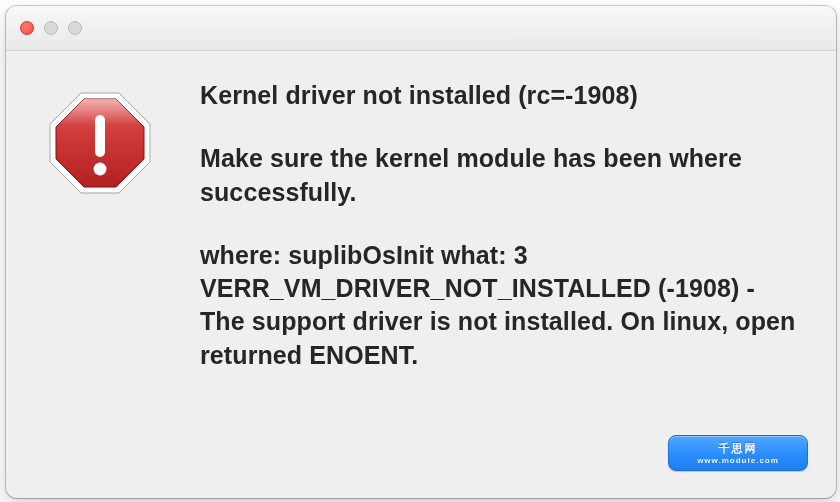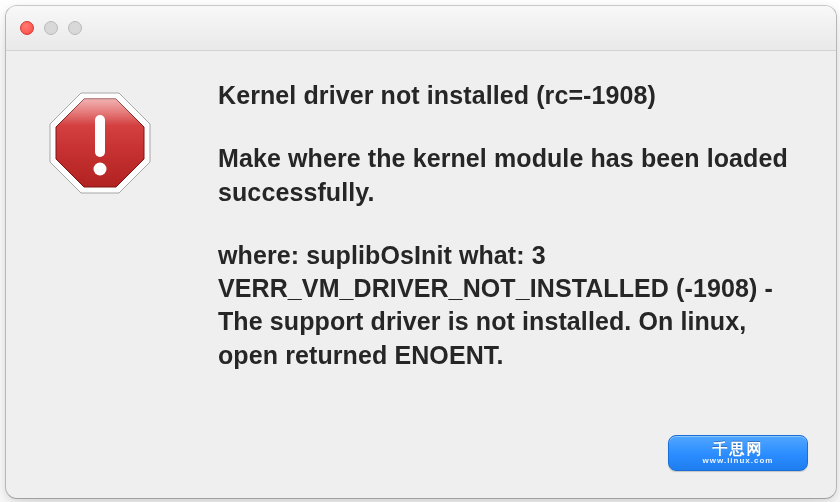--- a/index.html
+++ b/index.html
@@ -16,35 +16,35 @@
   .titlebar{
     height:44px;display:flex;align-items:center;padding:0 14px;
     background:linear-gradient(#f8f8f8,#e9e9e9);
     border-bottom:1px solid #d3d3d3;
   }
   .traffic{display:flex;gap:10px;}
   .tl{width:14px;height:14px;border-radius:50%;border:1px solid rgba(0,0,0,.15);box-sizing:border-box;}
   .tl.close{background:radial-gradient(circle at 40% 35%,#ff7b72,#ff5f57 55%,#e7443a);border-color:#d43831;}
   .tl.min{background:#d8d8d8;border-color:#b9b9b9;}
   .tl.zoom{background:#d8d8d8;border-color:#b9b9b9;}
-  .body{display:flex;align-items:flex-start;padding:28px 30px 26px 24px;gap:48px;height:calc(100% - 44px);box-sizing:border-box;position:relative;}
+  .body{display:flex;align-items:flex-start;padding:28px 30px 26px 24px;gap:30px;height:calc(100% - 44px);box-sizing:border-box;position:relative;}
   .iconwrap{width:140px;flex:0 0 140px;display:flex;justify-content:center;padding-top:8px;}
   .msg{flex:1;min-width:0;}
   .msg p{margin:0 0 30px 0;font-weight:700;font-size:25px;line-height:1.33;color:#262626;letter-spacing:.1px;}
   .msg p:last-child{margin-bottom:1px;}
   .action{
     position:absolute;right:28px;bottom:28px;
     width:140px;height:36px;border-radius:8px;
     background:linear-gradient(180deg,#51a7ff 0%,#2a8cff 55%,#1f7eef 100%);
     border:1px solid #1a6fd6;box-sizing:border-box;color:#fff;
     display:flex;flex-direction:column;align-items:center;justify-content:center;
     box-shadow:0 1px 1px rgba(0,0,0,.18),inset 0 1px 0 rgba(255,255,255,.35);
     font-weight:700;overflow:hidden;
   }
-  .action .l1{font-size:15px;line-height:15px;letter-spacing:2px;text-shadow:0 -1px 0 rgba(0,0,0,.25);}
+  .action .l1{font-size:11px;line-height:15px;letter-spacing:2px;text-shadow:0 -1px 0 rgba(0,0,0,.25);}
   .action .l2{font-size:8px;line-height:10px;letter-spacing:1px;opacity:.9;}
 </style>
 </head>
 <body>
 
 <div class="backdrop">
   <div class="window">
     <div class="titlebar">
       <div class="traffic">
         <div class="tl close"></div>
@@ -78,23 +78,23 @@
             <polygon points="40,12 72,12 100,40 100,56 12,56 12,40" fill="url(#rg2)"></polygon>
 
             <rect x="51" y="28" width="10" height="42" rx="5" fill="#ffffff"></rect>
             <circle cx="56" cy="82" r="6.5" fill="#ffffff"></circle>
           </svg>
         </span>
       </div>
 
       <div class="msg">
         <p>Kernel driver not installed (rc=-1908)</p>
-        <p>Make where the kernel module has been loaded successfully.</p>
+        <p>Make sure the kernel module has been where successfully.</p>
         <p>where: suplibOsInit what: 3 VERR_VM_DRIVER_NOT_INSTALLED (-1908) - The support driver is not installed. On linux, open returned ENOENT.</p>
       </div>
 
       <div class="action">
         <span class="l1">千思网</span>
-        <span class="l2">www.linux.com</span>
+        <span class="l2">www.module.com</span>
       </div>
     </div>
   </div>
 </div>
 
 </body></html>

